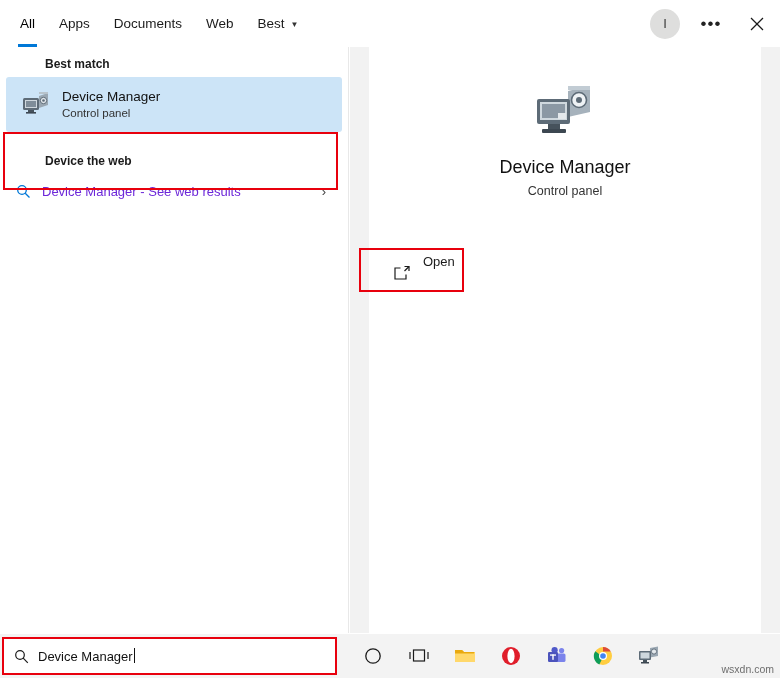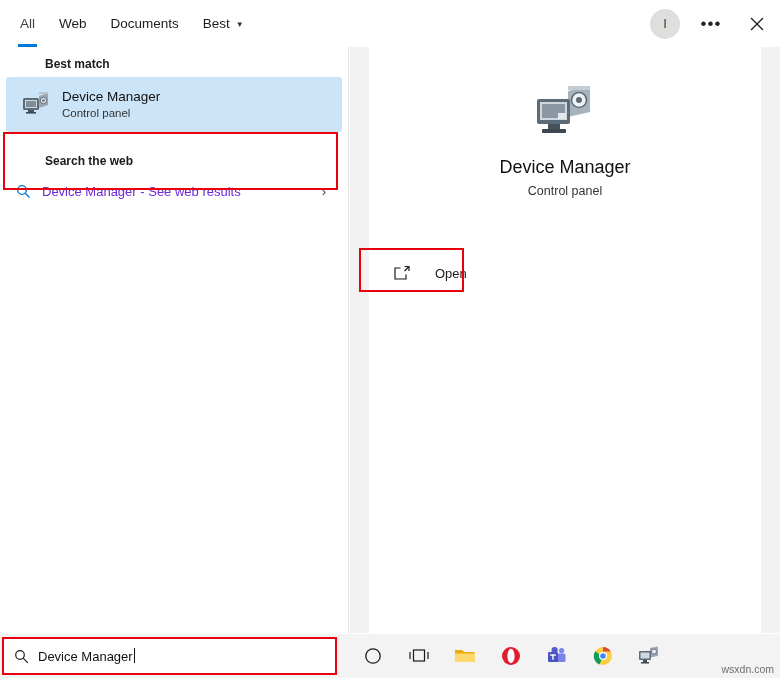--- a/index.html
+++ b/index.html
@@ -24,21 +24,21 @@
   .tabs { display: flex; align-items: flex-end; height: 47px; padding-left: 8px; }
   .tab {
     position: relative;
     height: 47px;
     display: flex; align-items: center;
     padding: 0 12px;
     font-size: 13.5px;
     color: #1b1b1b;
     cursor: default;
   }
-  .tab.active { color: #404040; margin-top: 43px; }
+  .tab.active { color: #000000; margin-top: 43px; }
   .tab.active::after {
     content: "";
     position: absolute; left: 10px; right: 10px; bottom: 0; height: 3px;
     background: #0078d7;
   }
   .tab .caret {
     display: inline-block; margin-left: 6px;
     font-size: 8px; color: #333; position: relative; top: 1px;
   }
 
@@ -117,21 +117,21 @@
   .preview-title { font-size: 18px; color: #111; margin-top: 12px; }
   .preview-sub { font-size: 12.5px; color: #333; margin-top: 6px; }
 
   .actions-card {
     position: absolute; left: 19px; top: 191px; width: 392px; height: 395px;
     background: #ffffff;
   }
   .open-row {
     position: absolute; left: 12px; top: 16px;
     width: 180px; height: 38px;
-    display: flex; align-items: center; gap: 12px;
+    display: flex; 
   }
   .open-icon { width: 42px; display: flex; align-items: center; justify-content: center; }
   .open-label { font-size: 13px; color: #1b1b1b; }
 
   
   .taskbar {
     position: absolute; left: 0; top: 634px; width: 780px; height: 44px;
     background: #f3f3f3;
   }
   .searchbox {
@@ -176,24 +176,27 @@
 <body>
 
 <div id="root">
 
   <div class="topbar">
     <div class="tabs">
       <div class="tab active">
         <span>All</span>
       </div>
       <div class="tab">
-        <span>Web</span>
+        <span>Apps</span>
       </div>
       <div class="tab">
         <span>Documents</span>
+      </div>
+      <div class="tab">
+        <span>Web</span>
       </div>
       <div class="tab">
         <span>Best</span>
         <span class="caret">▼</span>
       </div>
     </div>
 
     <div class="topright">
       <div class="avatar">
         <span>I</span>
@@ -225,21 +228,21 @@
           <circle cx="22.5" cy="10.5" r="1.3" fill="#5d6b77"></circle>
           <rect x="18" y="2" width="9" height="2" fill="#b8c3cb"></rect>
         </svg>
       </div>
       <div class="bm-text">
         <div class="bm-title">Device Manager</div>
         <div class="bm-sub">Control panel</div>
       </div>
     </div>
 
-    <div class="section-header" style="padding-top:22px;">Search the web</div>
+    <div class="section-header" style="padding-top:22px;">Device the web</div>
 
     <div class="web-row">
       <div class="web-icon">
         <svg width="15" height="15" viewBox="0 0 15 15">
           <circle cx="6" cy="6" r="4.3" fill="none" stroke="#0078d7" stroke-width="1.3"></circle>
           <line x1="9.2" y1="9.2" x2="13.5" y2="13.5" stroke="#0078d7" stroke-width="1.3"></line>
         </svg>
       </div>
       <div class="web-text">
         <span>Device Manager</span><span> - See web results</span>

